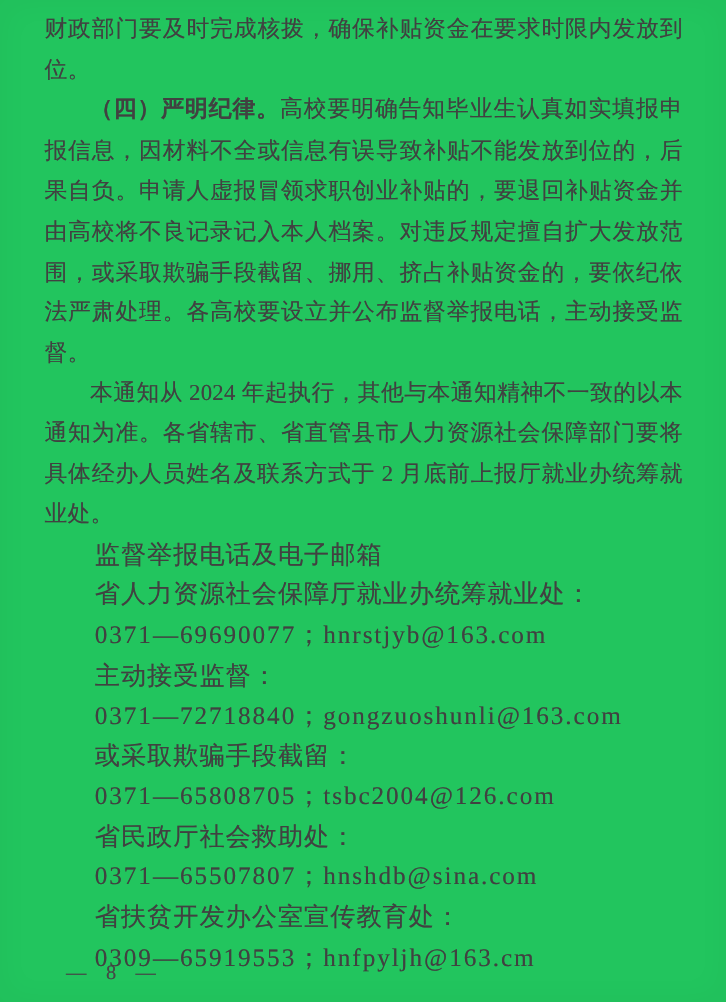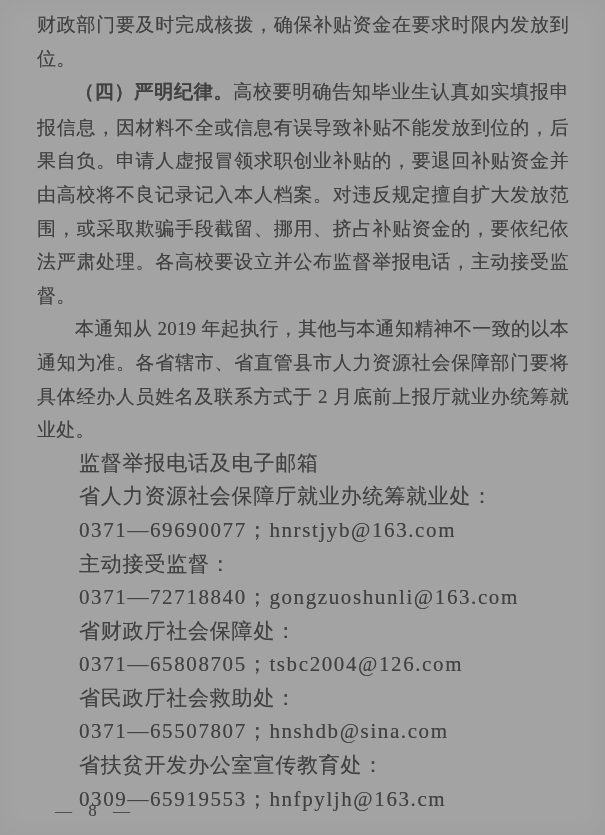--- a/index.html
+++ b/index.html
@@ -5,21 +5,21 @@
   html, body {
     margin: 0;
     padding: 0;
     background: #ffffff;
   }
   .page {
     position: relative;
     width: 605px;
     height: 835px;
     box-sizing: border-box;
-    background: #a3a3a3;
+    background: #22c55e;
     box-shadow: inset 0 0 28px rgba(0,0,0,0.035);
     padding: 8px 36px 0 37px;
     font-family: "Liberation Serif", "DejaVu Serif", serif;
     color: #414141;
     overflow: hidden;
   }
   .body-text {
     margin: 0;
     font-size: 19px;
     line-height: 33.6px;
@@ -58,31 +58,31 @@
 </style>
 </head>
 <body>
 
 <div class="page">
 
   <p class="body-text">财政部门要及时完成核拨，确保补贴资金在要求时限内发放到位。</p>
 
   <p class="body-text indent"><span class="section-bold">（四）严明纪律。</span><span>高校要明确告知毕业生认真如实填报申报信息，因材料不全或信息有误导致补贴不能发放到位的，后果自负。申请人虚报冒领求职创业补贴的，要退回补贴资金并由高校将不良记录记入本人档案。对违反规定擅自扩大发放范围，或采取欺骗手段截留、挪用、挤占补贴资金的，要依纪依法严肃处理。各高校要设立并公布监督举报电话，主动接受监督。</span></p>
 
-  <p class="body-text indent">本通知从 2019 年起执行，其他与本通知精神不一致的以本通知为准。各省辖市、省直管县市人力资源社会保障部门要将具体经办人员姓名及联系方式于 2 月底前上报厅就业办统筹就业处。</p>
+  <p class="body-text indent">本通知从 2024 年起执行，其他与本通知精神不一致的以本通知为准。各省辖市、省直管县市人力资源社会保障部门要将具体经办人员姓名及联系方式于 2 月底前上报厅就业办统筹就业处。</p>
 
   <p class="contact-line">监督举报电话及电子邮箱</p>
 
   <p class="contact-line">省人力资源社会保障厅就业办统筹就业处：</p>
   <p class="contact-line contact-phone">0371—69690077；hnrstjyb@163.com</p>
 
   <p class="contact-line">主动接受监督：</p>
   <p class="contact-line contact-phone">0371—72718840；gongzuoshunli@163.com</p>
 
-  <p class="contact-line">省财政厅社会保障处：</p>
+  <p class="contact-line">或采取欺骗手段截留：</p>
   <p class="contact-line contact-phone">0371—65808705；tsbc2004@126.com</p>
 
   <p class="contact-line">省民政厅社会救助处：</p>
   <p class="contact-line contact-phone">0371—65507807；hnshdb@sina.com</p>
 
   <p class="contact-line">省扶贫开发办公室宣传教育处：</p>
   <p class="contact-line contact-phone">0309—65919553；hnfpyljh@163.cm</p>
 
   <div class="page-footer">— 8 —</div>
 

